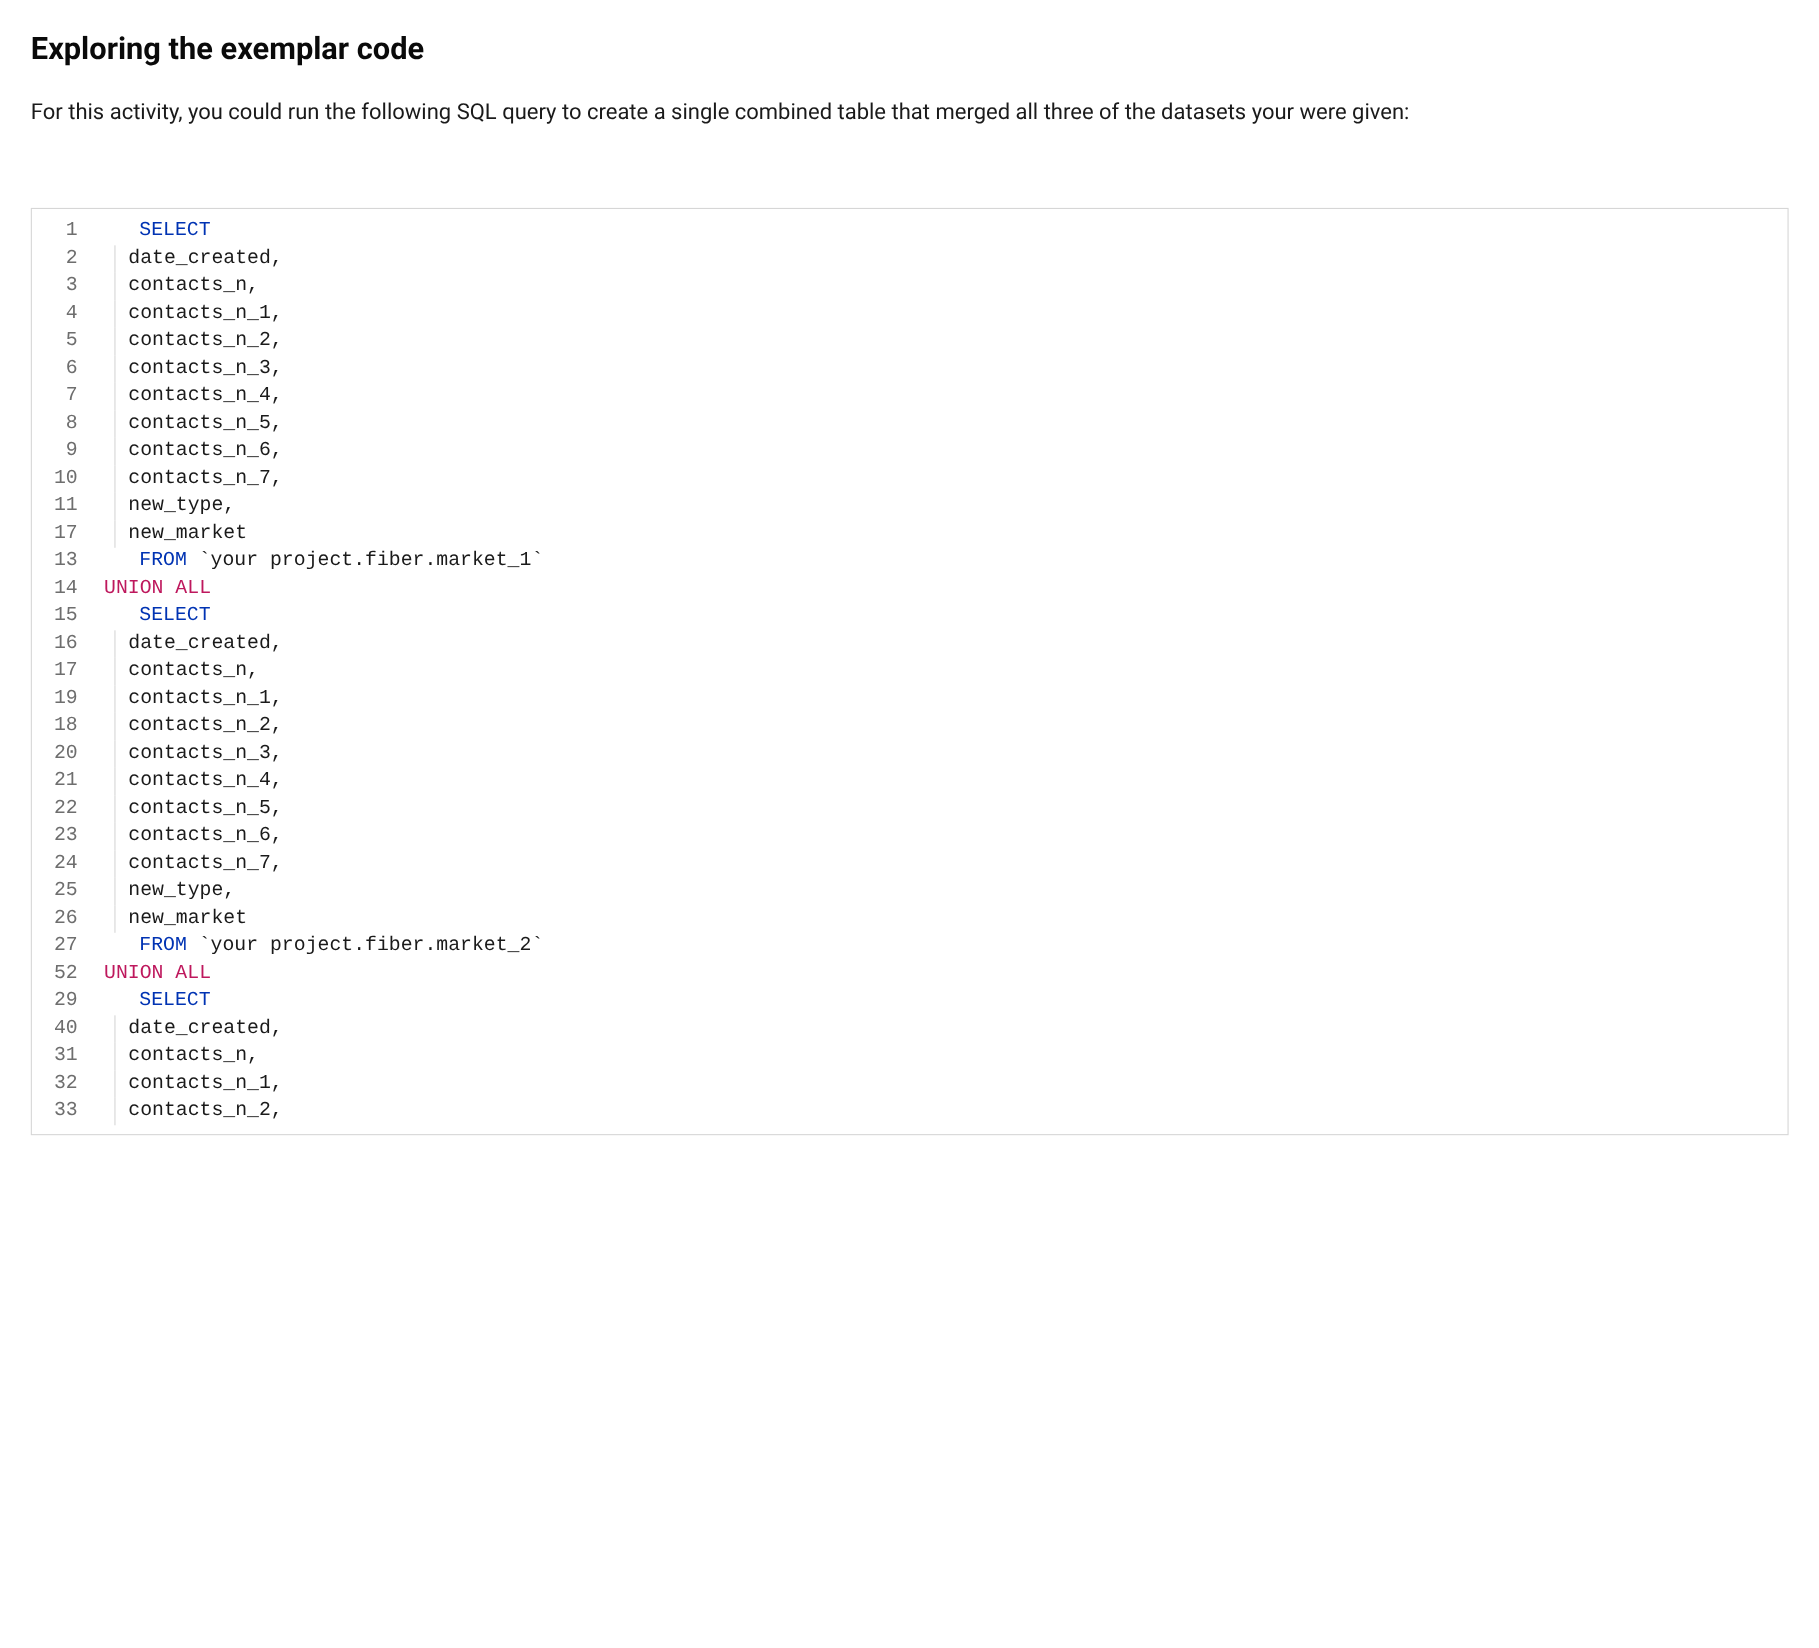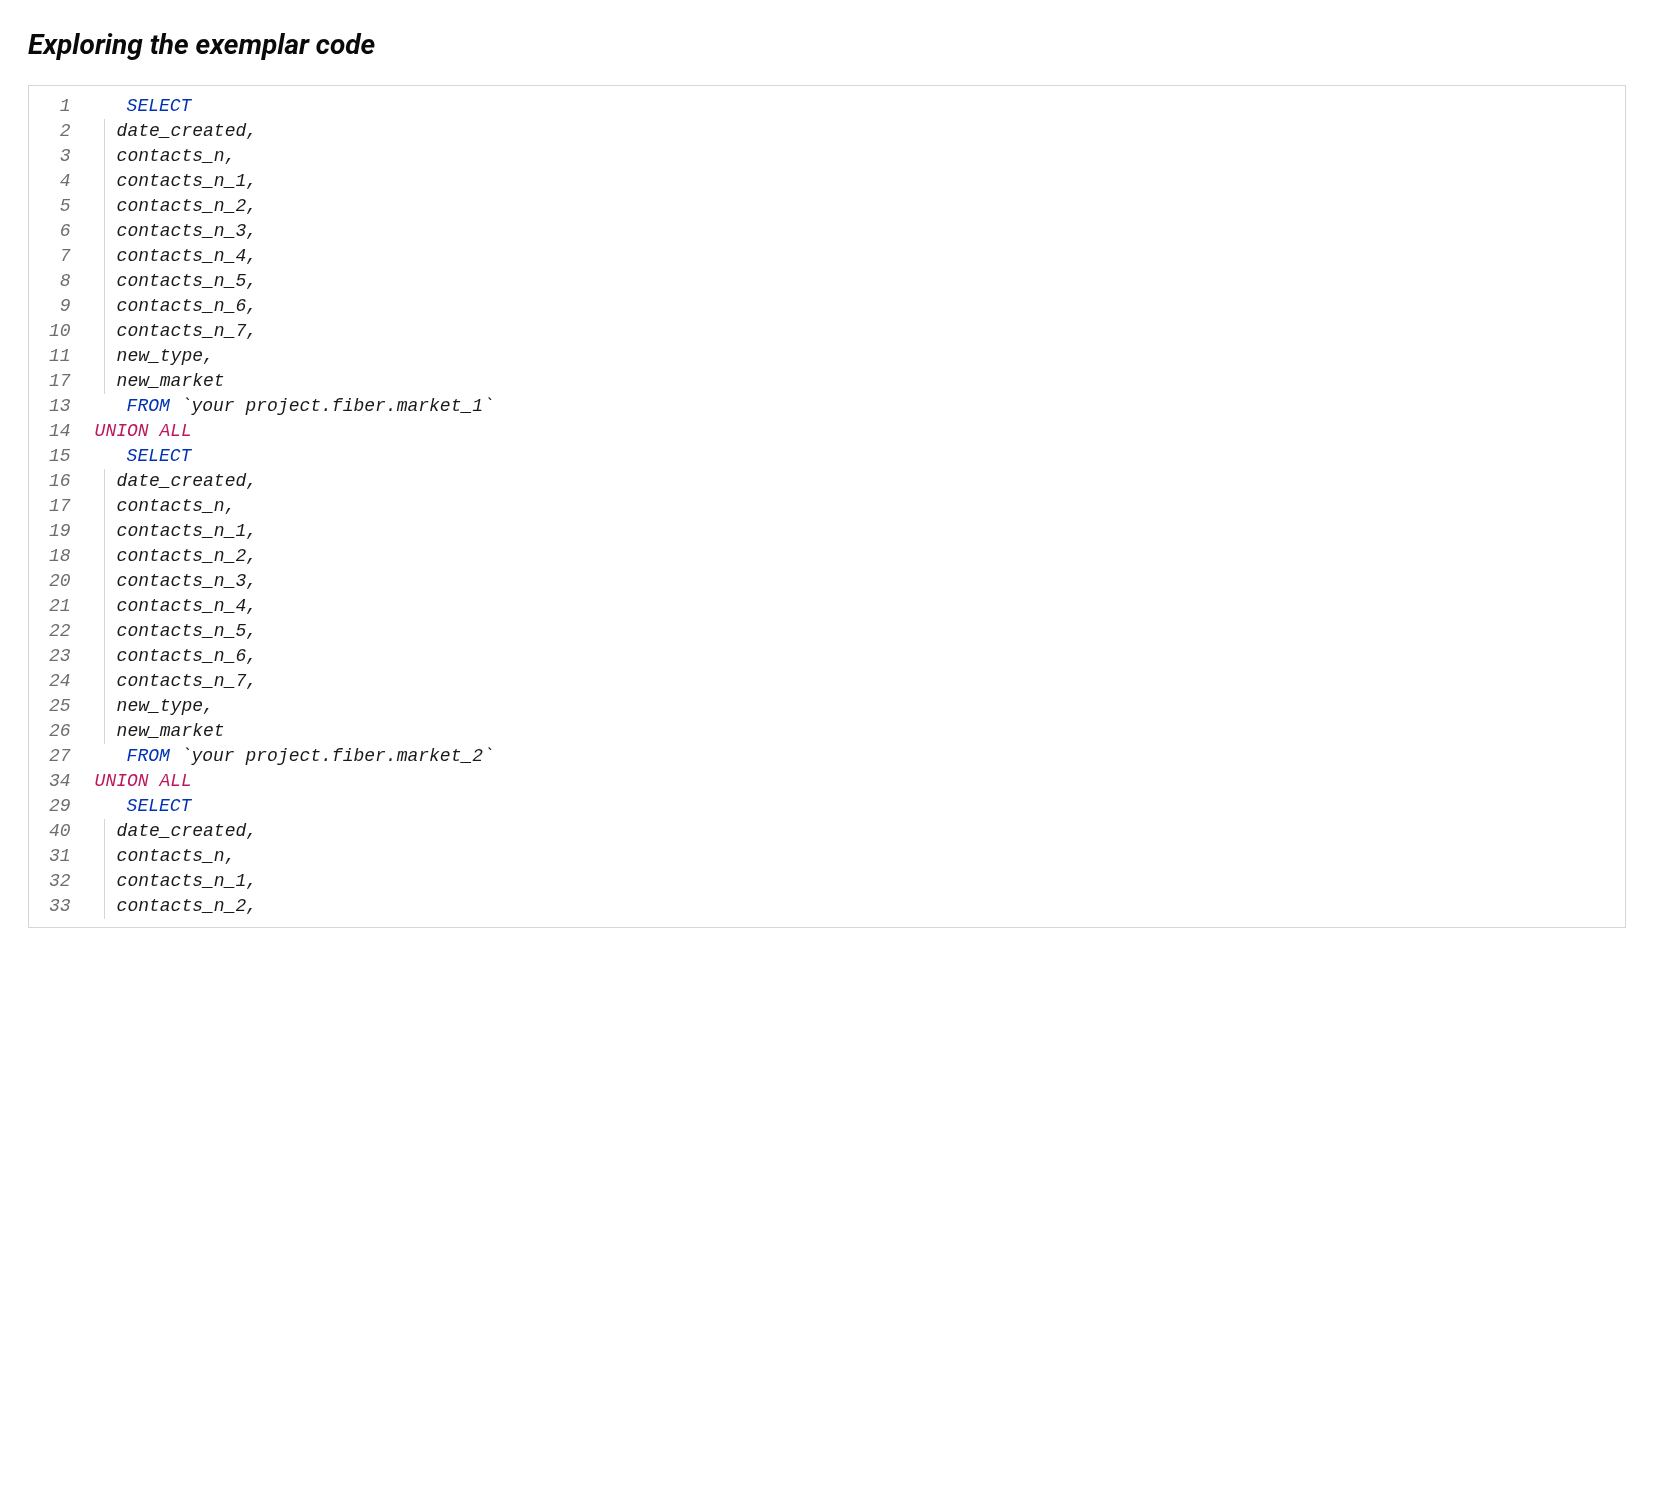--- a/index.html
+++ b/index.html
@@ -8,21 +8,20 @@
       box-sizing: border-box;
     }
     body {
       font-family: -apple-system, BlinkMacSystemFont, "Segoe UI", Roboto, Helvetica, Arial, sans-serif;
       background: #ffffff;
       color: #1a1a1a;
       padding: 28px;
     }
     .container {
       max-width: 1600px;
-      font-style: italic;
     }
     h2.heading {
       font-size: 28px;
       font-weight: 700;
       margin-bottom: 24px;
       color: #0a0a0a;
     }
     p.intro {
       font-size: 20px;
       line-height: 1.6;
@@ -71,20 +70,21 @@
     }
     .tok-keyword { color: #0033b3; margin-left: 32px; }
     .tok-union   { color: #be185d; }
     .tok-default { color: #1a1a1a; }
   </style>
 </head>
 <body>
 
 <div class="container">
   <h2 class="heading">Exploring the exemplar code</h2>
+  <p class="intro">For this activity, you could run the following SQL query to create a single combined table that merged all three of the datasets your were given:</p>
 
   <div class="code-block">
     <div class="code-inner">
       <div class="gutter" id="gutter">
           <div>1</div>
           <div>2</div>
           <div>3</div>
           <div>4</div>
           <div>5</div>
           <div>6</div>
@@ -102,21 +102,21 @@
           <div>19</div>
           <div>18</div>
           <div>20</div>
           <div>21</div>
           <div>22</div>
           <div>23</div>
           <div>24</div>
           <div>25</div>
           <div>26</div>
           <div>27</div>
-          <div>34</div>
+          <div>52</div>
           <div>29</div>
           <div>40</div>
           <div>31</div>
           <div>32</div>
           <div>33</div>
         </div>
       <div class="code-lines" id="code-lines"><div class="line"><span class="tok-keyword">SELECT</span></div><div class="line"><span class="indent-guide"></span><span class="tok-default">date_created,</span></div><div class="line"><span class="indent-guide"></span><span class="tok-default">contacts_n,</span></div><div class="line"><span class="indent-guide"></span><span class="tok-default">contacts_n_1,</span></div><div class="line"><span class="indent-guide"></span><span class="tok-default">contacts_n_2,</span></div><div class="line"><span class="indent-guide"></span><span class="tok-default">contacts_n_3,</span></div><div class="line"><span class="indent-guide"></span><span class="tok-default">contacts_n_4,</span></div><div class="line"><span class="indent-guide"></span><span class="tok-default">contacts_n_5,</span></div><div class="line"><span class="indent-guide"></span><span class="tok-default">contacts_n_6,</span></div><div class="line"><span class="indent-guide"></span><span class="tok-default">contacts_n_7,</span></div><div class="line"><span class="indent-guide"></span><span class="tok-default">new_type,</span></div><div class="line"><span class="indent-guide"></span><span class="tok-default">new_market</span></div><div class="line"><span class="tok-keyword">FROM</span><span class="tok-default"> `your project.fiber.market_1`</span></div><div class="line"><span class="tok-union">UNION ALL</span></div><div class="line"><span class="tok-keyword">SELECT</span></div><div class="line"><span class="indent-guide"></span><span class="tok-default">date_created,</span></div><div class="line"><span class="indent-guide"></span><span class="tok-default">contacts_n,</span></div><div class="line"><span class="indent-guide"></span><span class="tok-default">contacts_n_1,</span></div><div class="line"><span class="indent-guide"></span><span class="tok-default">contacts_n_2,</span></div><div class="line"><span class="indent-guide"></span><span class="tok-default">contacts_n_3,</span></div><div class="line"><span class="indent-guide"></span><span class="tok-default">contacts_n_4,</span></div><div class="line"><span class="indent-guide"></span><span class="tok-default">contacts_n_5,</span></div><div class="line"><span class="indent-guide"></span><span class="tok-default">contacts_n_6,</span></div><div class="line"><span class="indent-guide"></span><span class="tok-default">contacts_n_7,</span></div><div class="line"><span class="indent-guide"></span><span class="tok-default">new_type,</span></div><div class="line"><span class="indent-guide"></span><span class="tok-default">new_market</span></div><div class="line"><span class="tok-keyword">FROM</span><span class="tok-default"> `your project.fiber.market_2`</span></div><div class="line"><span class="tok-union">UNION ALL</span></div><div class="line"><span class="tok-keyword">SELECT</span></div><div class="line"><span class="indent-guide"></span><span class="tok-default">date_created,</span></div><div class="line"><span class="indent-guide"></span><span class="tok-default">contacts_n,</span></div><div class="line"><span class="indent-guide"></span><span class="tok-default">contacts_n_1,</span></div><div class="line"><span class="indent-guide"></span><span class="tok-default">contacts_n_2,</span></div></div>
     </div>
   </div>
 </div>

